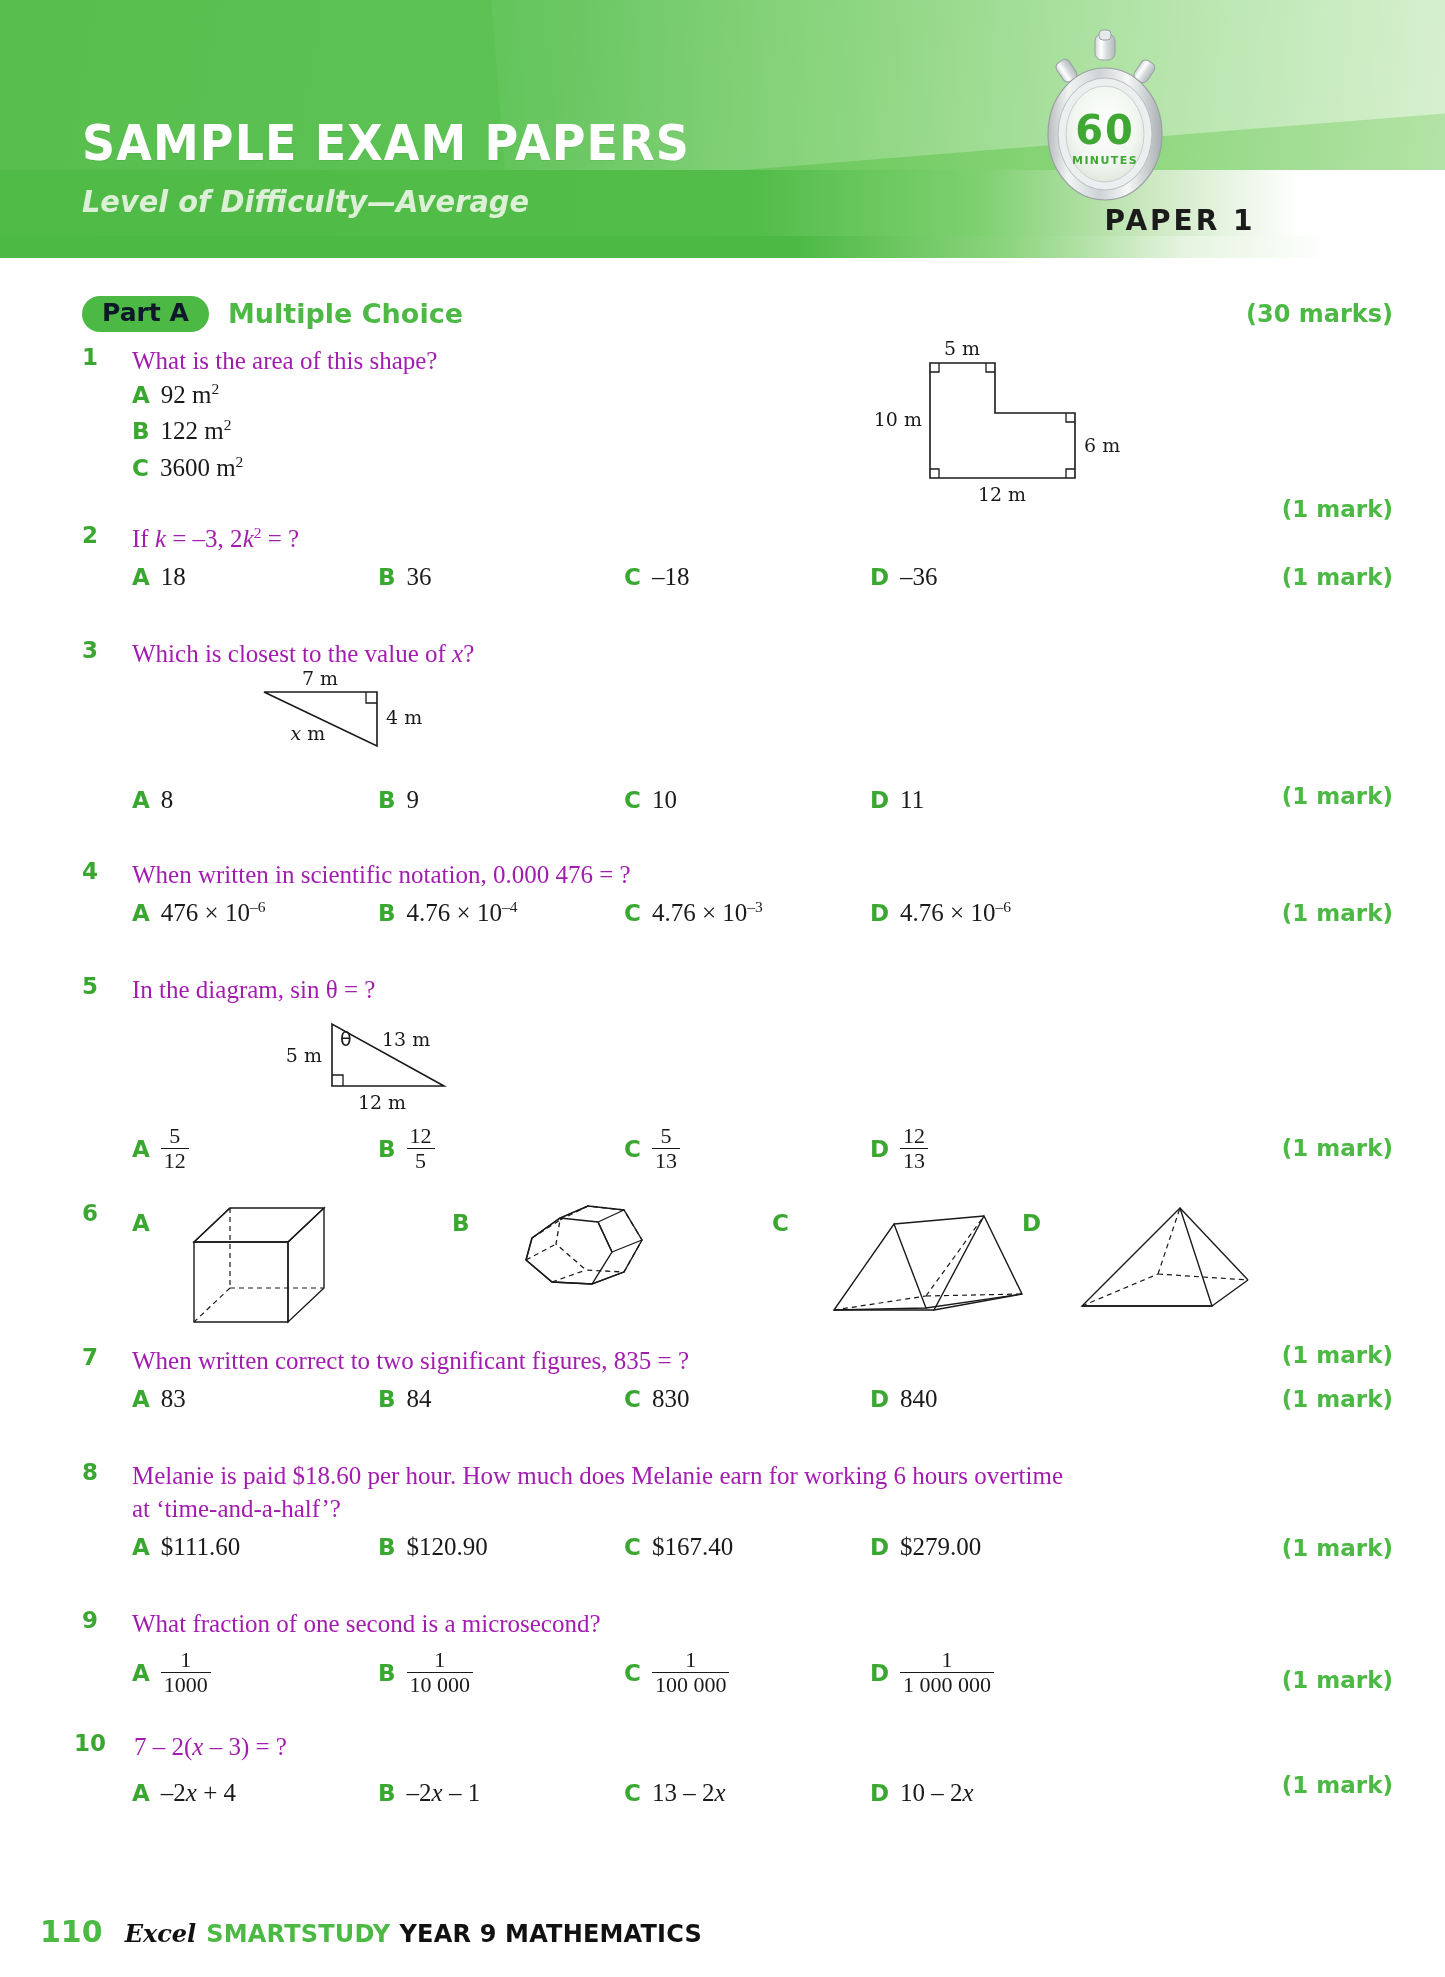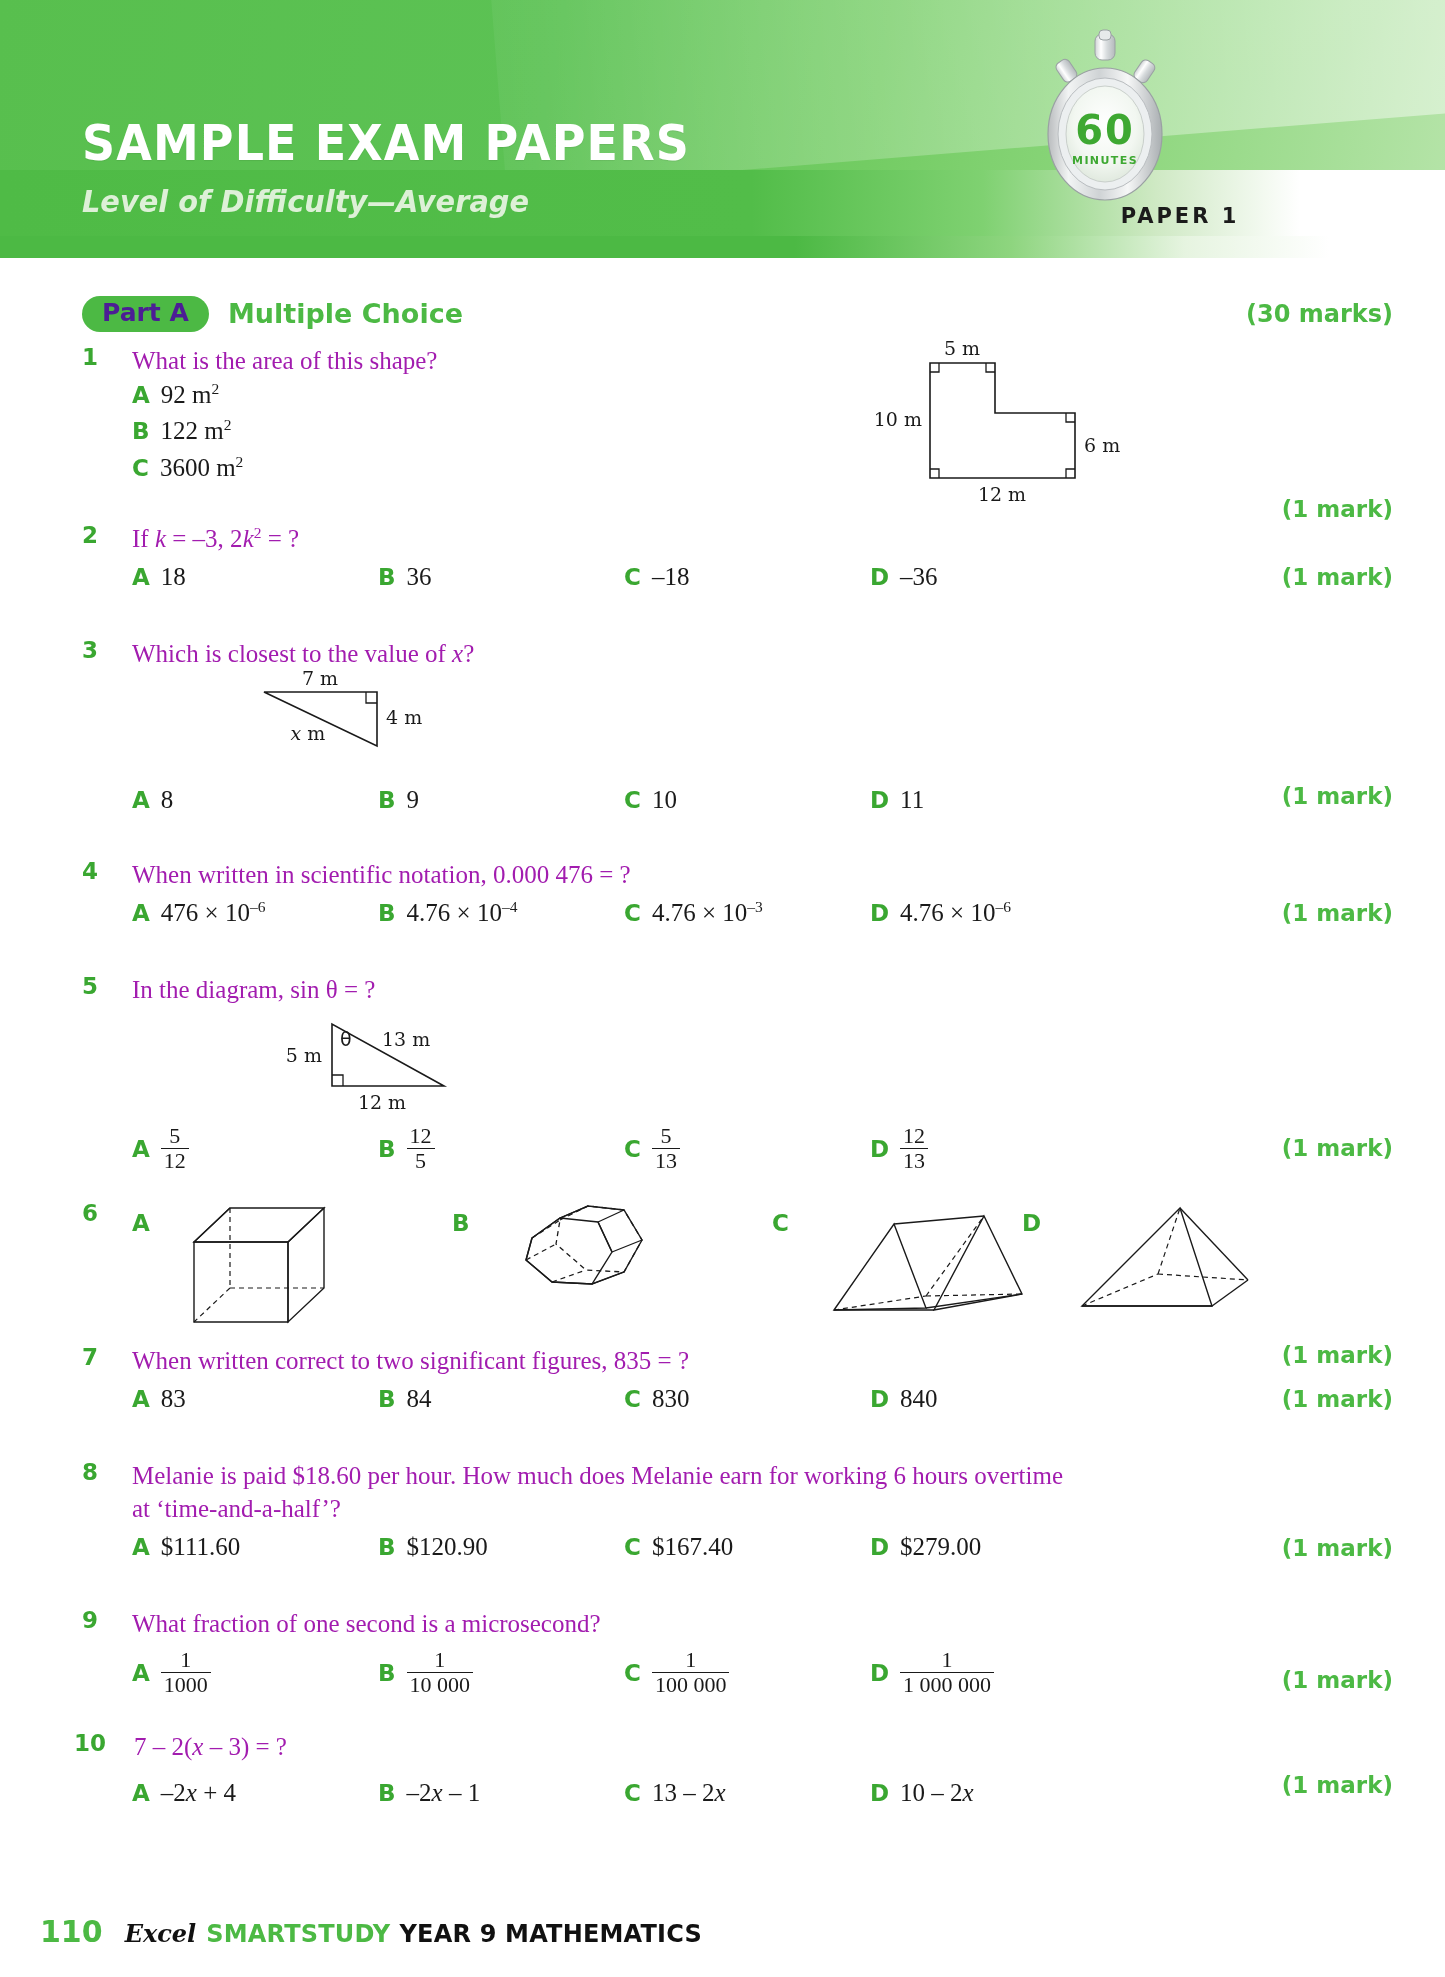--- a/index.html
+++ b/index.html
@@ -80,41 +80,41 @@
     width: 160px; height: 178px;
     z-index: 7;
   }
   .paper-tag {
     position: absolute;
     left: 1010px; top: 204px;
     width: 340px;
     text-align: center;
     font-family: "DejaVu Sans", sans-serif;
     font-weight: bold;
-    font-size: 21px;
+    font-size: 28px;
     letter-spacing: 3px;
     color: #1b1b1b;
     z-index: 8;
   }
 
   
   .page {
     position: relative;
     padding: 0 0 0 0;
   }
   .partline {
     position: relative;
     margin: 38px 0 8px 0;
     height: 40px;
   }
   .part-badge {
     position: absolute;
     left: 82px; top: 0px;
     background: #4cb944;
-    color: #4c1d95;
+    color: #0f172a;
     font-family: "DejaVu Sans", sans-serif;
     font-weight: bold;
     font-size: 25px;
     padding: 4px 20px 6px 20px;
     border-radius: 22px;
     line-height: 1.05;
   }
   .part-name {
     position: absolute;
     left: 228px; top: 2px;

